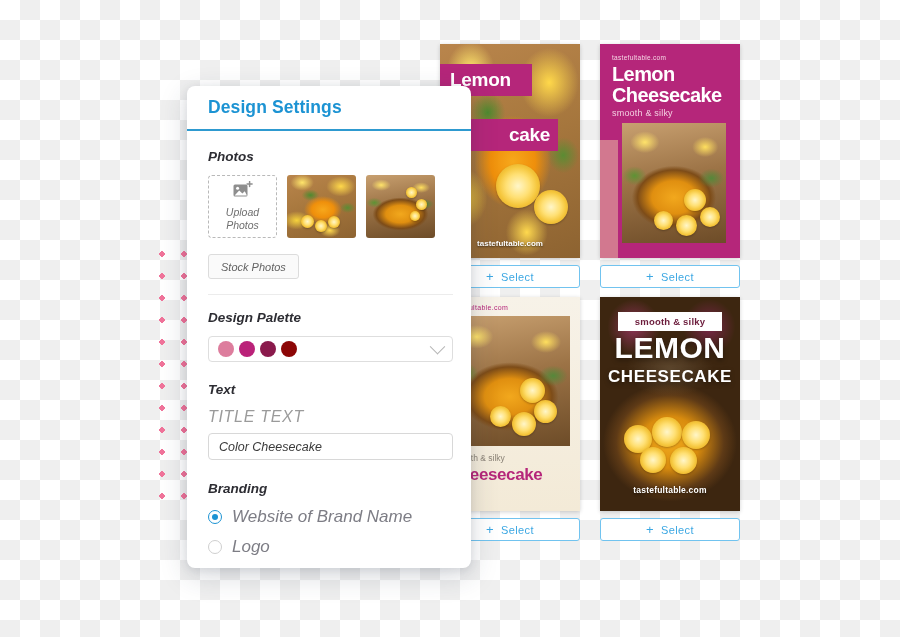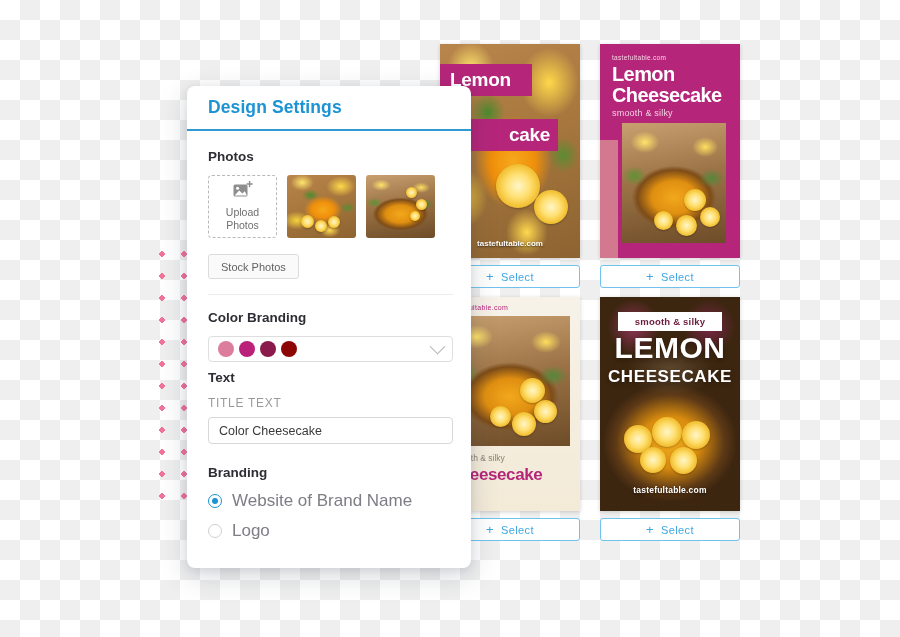--- a/index.html
+++ b/index.html
@@ -83,21 +83,21 @@
     position:absolute;left:187px;top:86px;width:284px;height:482px;
     background:#fff;border-radius:8px;
     box-shadow:0 8px 28px rgba(40,50,70,.18), 0 2px 8px rgba(40,50,70,.10);
     overflow:hidden;
   }
   .panel-header{
     height:45px;border-bottom:2px solid #2e9ad0;
     display:flex;align-items:center;padding:0 21px;box-sizing:border-box;
   }
   .panel-title{color:#1c93d3;font-size:17.5px;font-weight:bold;letter-spacing:.1px;}
-  .panel-body{padding:18px 18px 0 21px;}
+  .panel-body{padding:18px 18px 0 21px;font-style:italic;}
   .section-title{font-size:13.5px;font-weight:bold;color:#2d2d33;margin:0 0 11px 0;}
 
   .photo-row{display:flex;gap:10px;}
   .upload-box{
     width:69px;height:63px;border:1.5px dashed #b9b9b9;border-radius:4px;
     display:flex;flex-direction:column;align-items:center;justify-content:center;
     color:#6f6f6f;font-size:10.5px;line-height:13px;text-align:center;
     background:#fff;box-sizing:border-box;
   }
   .upload-icon{margin-bottom:4px;}
@@ -112,21 +112,21 @@
 
   .palette-select{
     height:26px;border:1px solid #dedede;border-radius:4px;background:#fff;
     display:flex;align-items:center;padding:0 9px;box-sizing:border-box;
     justify-content:space-between;
   }
   .swatches{display:flex;gap:5px;align-items:center;}
   .swatch{width:16px;height:16px;border-radius:50%;}
   .chev{width:10px;height:10px;border-right:1.6px solid #b6b6b6;border-bottom:1.6px solid #b6b6b6;transform:rotate(45deg) translate(-2px,-2px);}
 
-  .field-label{font-size:12px;color:#9a9a9a;letter-spacing:.7px;margin:0 0 7px 0;}
+  .field-label{font-size:16px;color:#9a9a9a;letter-spacing:.7px;margin:0 0 7px 0;}
   .text-input{
     height:27px;border:1px solid #d8d8d8;border-radius:4px;background:#fff;
     display:flex;align-items:center;padding:0 10px;box-sizing:border-box;
     font-size:12.5px;color:#3a3a3a;
   }
 
   .radio-row{display:flex;align-items:center;gap:10px;margin-bottom:10px;}
   .radio{width:14px;height:14px;border-radius:50%;border:1.6px solid #cfcfcf;background:#fff;box-sizing:border-box;position:relative;}
   .radio.on{border-color:#1c93d3;}
   .radio.on:after{content:"";position:absolute;left:2.5px;top:2.5px;width:6px;height:6px;border-radius:50%;background:#1c93d3;}
@@ -268,33 +268,33 @@
         </div>
       </div>
 
       <div class="stock-btn">
         <span>Stock Photos</span>
       </div>
 
       <div class="divider"></div>
 
       
-      <div class="section-title" style="margin-top:15px;">Color Branding</div>
+      <div class="section-title" style="margin-top:15px;">Design Palette</div>
       <div class="palette-select">
         <span class="swatches">
           <span class="swatch" style="background:#dd7d9d;"></span>
           <span class="swatch" style="background:#ba2279;"></span>
           <span class="swatch" style="background:#8a1a4c;"></span>
           <span class="swatch" style="background:#8c0606;"></span>
         </span>
         <span class="chev"></span>
       </div>
 
       
-      <div class="section-title" style="margin-top:8px;">Text</div>
+      <div class="section-title" style="margin-top:20px;">Text</div>
       <div class="field-label">TITLE TEXT</div>
       <div class="text-input" placeholder="Enter title text">Color Cheesecake</div>
 
       
       <div class="section-title" style="margin-top:21px;">Branding</div>
 
       <div class="radio-row">
         <span class="radio on"></span>
         <span class="radio-label">Website of Brand Name</span>
       </div>

